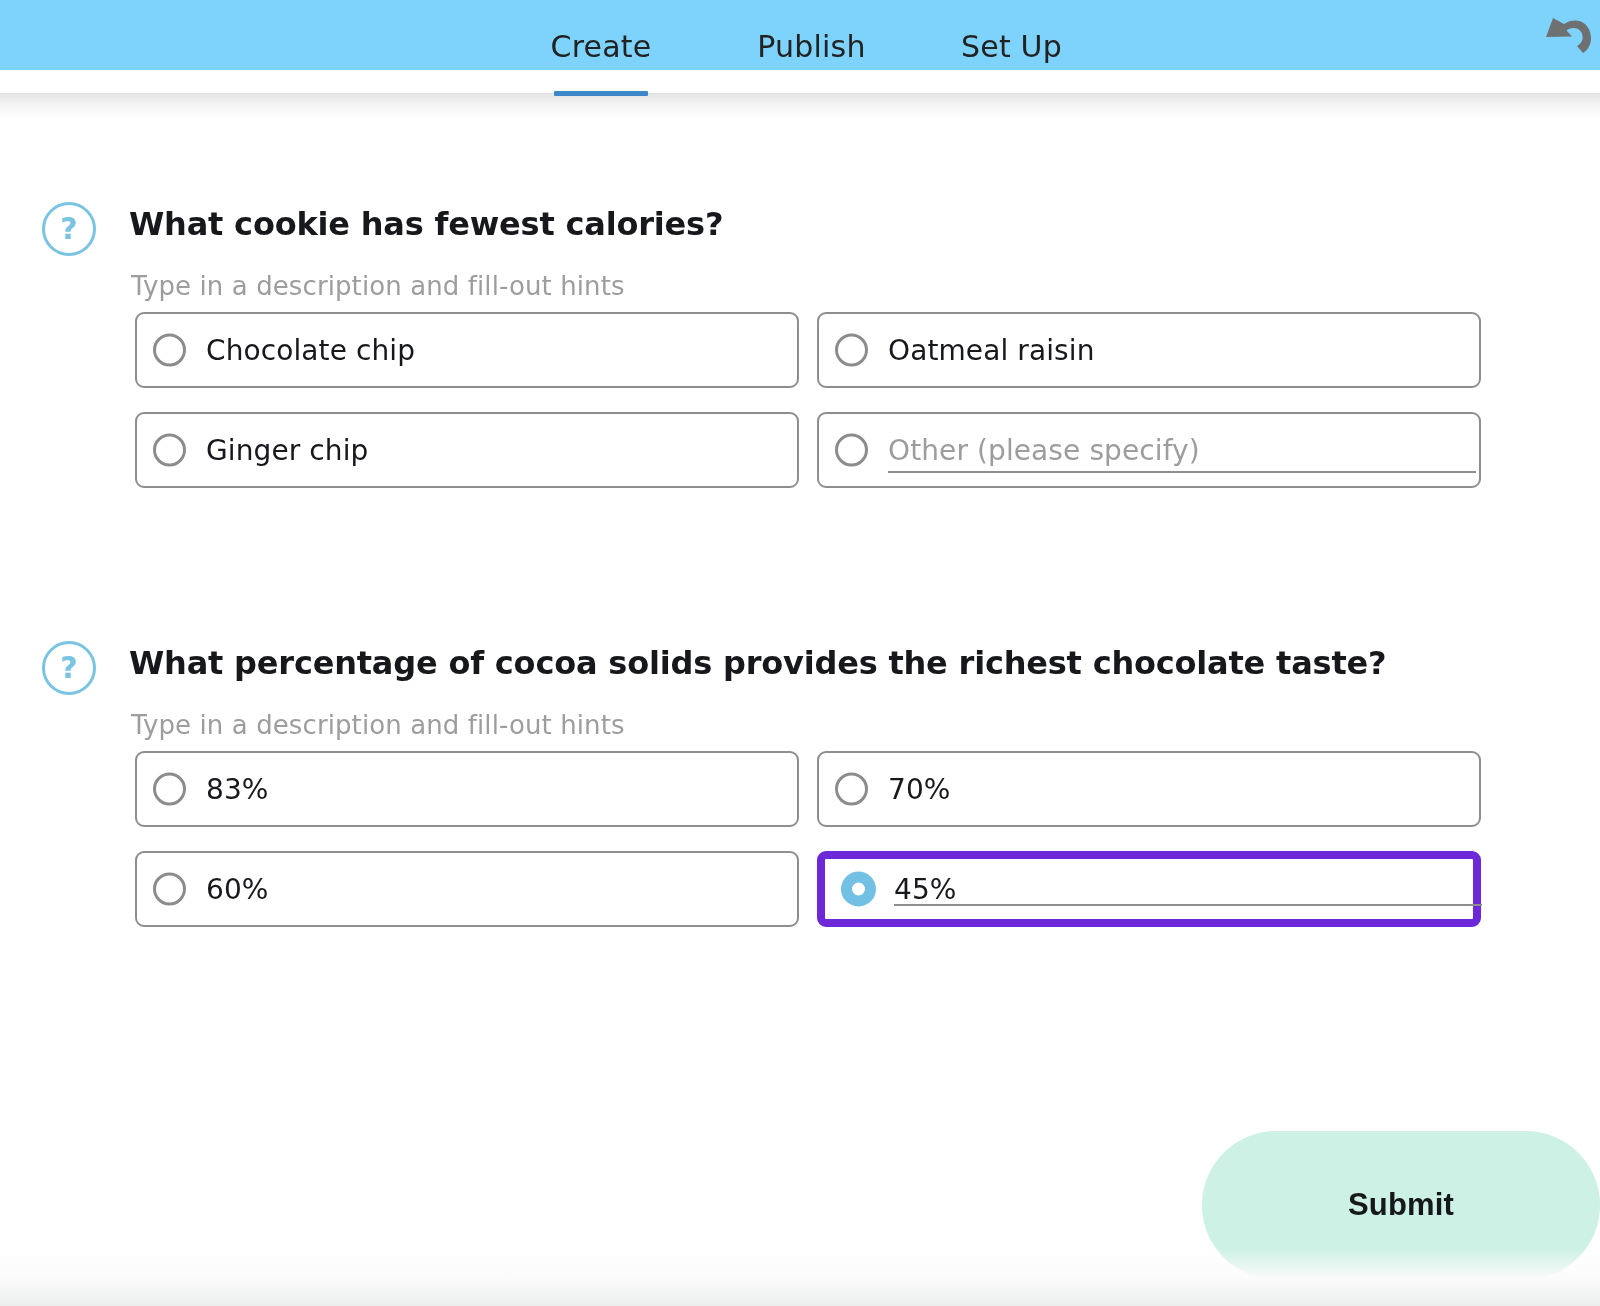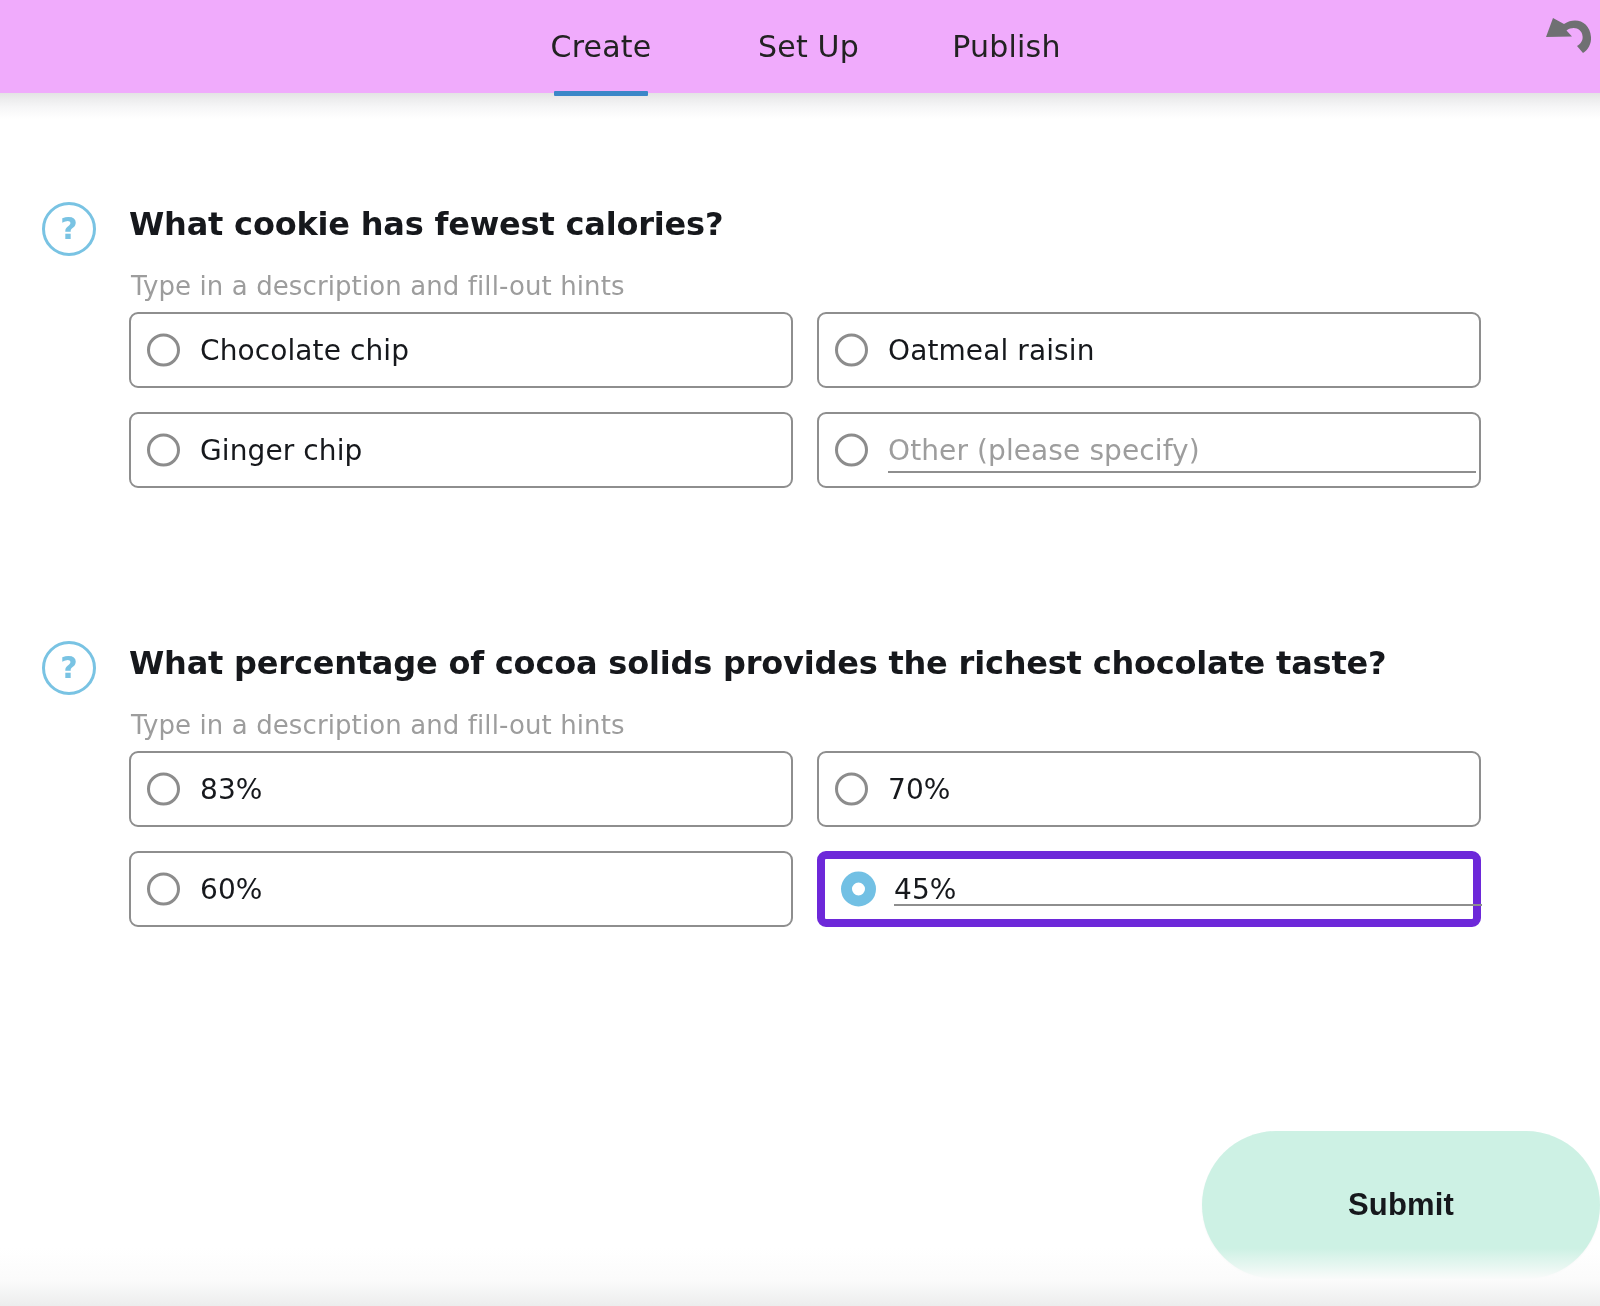--- a/index.html
+++ b/index.html
@@ -14,22 +14,22 @@
     overflow: hidden;
     position: relative;
   }
 
   
   .header {
     position: absolute;
     left: 0;
     top: 0;
     width: 1600px;
-    height: 93px;
-    background: #f0abfc;
+    height: 70px;
+    background: #7dd3fc;
     z-index: 5;
   }
   .header-shadow {
     position: absolute;
     left: 0;
     top: 93px;
     width: 1600px;
     height: 26px;
     background: linear-gradient(to bottom, #e3e3e4 0px, #ebebec 5px, #f6f6f7 14px, #ffffff 26px);
     z-index: 4;
@@ -166,21 +166,21 @@
     width: 664px;
     height: 76px;
     box-sizing: border-box;
     border: 2px solid #8e8e8e;
     border-radius: 9px;
     background: #ffffff;
     display: flex;
     align-items: center;
     cursor: pointer;
   }
-  .option.col-left  { left: 129px; }
+  .option.col-left  { left: 135px; }
   .option.col-right { left: 817px; }
   .option.row-1 { top: 0px; }
   .option.row-2 { top: 100px; }
 
   .option.selected {
     border: 8px solid #6d28d9;
   }
 
   .radio {
     position: absolute;
@@ -260,26 +260,26 @@
 <body>
 
 <div class="header">
   <div class="tabs">
 
     <div class="tab tab-create">
       <span class="tab-label">Create</span>
       <span class="tab-underline"></span>
     </div>
 
+    <div class="tab tab-publish">
+      <span class="tab-label">Publish</span>
+    </div>
+
     <div class="tab tab-setup">
       <span class="tab-label">Set Up</span>
-    </div>
-
-    <div class="tab tab-publish">
-      <span class="tab-label">Publish</span>
     </div>
 
   </div>
 
   <div class="undo-btn">
     <span>
       <svg width="80" height="54" viewBox="0 0 80 54">
         <path d="M36 14 C48 6, 62 12, 63 27 C63.5 34, 60 40, 55 43 L49 36 C52.5 34, 55 30.5, 54.6 26.5 C54 18.5, 45.5 15.5, 38.5 20.5 L44 26.5 L18 27 L25 8 Z" fill="#6f7072"></path>
       </svg>
     </span>

